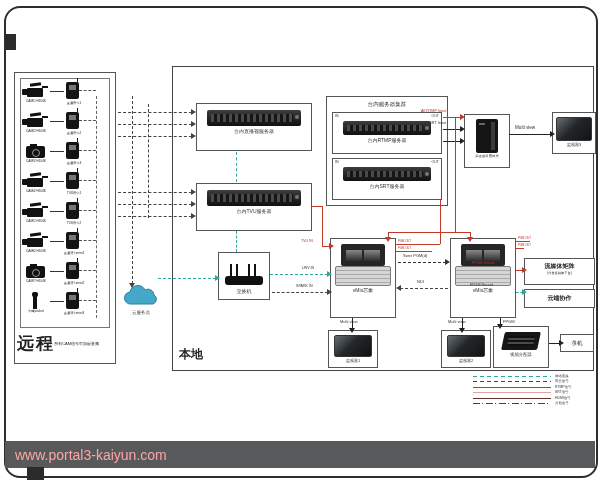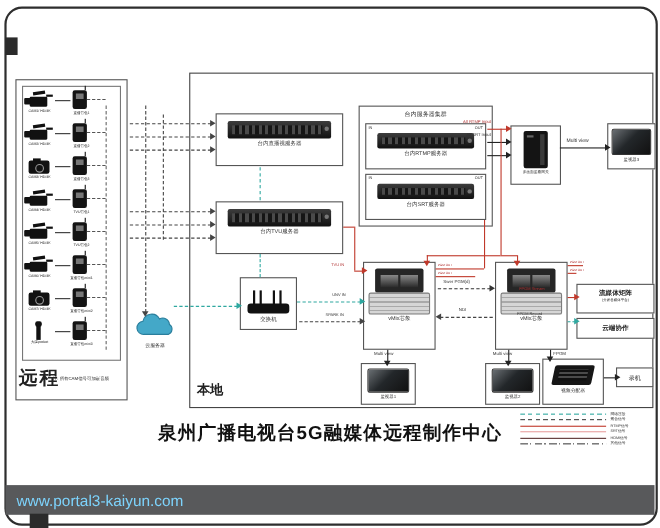--- a/index.html
+++ b/index.html
@@ -2,21 +2,21 @@
 <html><head>
 <meta charset="utf-8">
 <style>
   html,body{margin:0;padding:0;background:#fff;}
   #stage{position:relative;width:600px;height:480px;background:#fff;overflow:hidden;
          font-family:"Liberation Sans","DejaVu Sans",sans-serif;color:#222;}
   .abs{position:absolute;}
   .frame{left:4px;top:6px;width:590px;height:468px;border:2px solid #2e2e2e;border-radius:16px;}
   .badge{left:468px;top:8px;width:112px;height:28px;background:#58595b;color:#fff;
          font-size:15px;display:flex;align-items:center;justify-content:center;letter-spacing:1px;}
-  .footerbar{left:5px;top:441px;width:590px;height:27px;background:#58595b;color:#7dd3fc;
+  .footerbar{left:5px;top:441px;width:590px;height:27px;background:#58595b;color:#fca5a5;
          font-size:14px;display:flex;align-items:center;padding-left:10px;box-sizing:border-box;}
   .sq{background:#2b2b2b;}
   .box{border:1px solid #555;background:#fff;box-sizing:border-box;}
   .lbl{font-size:5px;text-align:center;color:#333;line-height:1.15;}
   .tag{position:absolute;white-space:nowrap;color:#333;}
   .red{color:#b03030;}
   .rack{width:94px;height:16px;margin:6px auto 3px;background:linear-gradient(#3d3d3d,#101010);
         border-radius:2px;position:relative;}
   .rack i{position:absolute;left:4px;right:8px;top:4px;bottom:4px;
         background:repeating-linear-gradient(90deg,#4a4a4a 0 3px,#151515 3px 6px);}
@@ -349,21 +349,20 @@
       <div style="position: absolute; left: 0px; top: 21.6px; width: 120px; height: 5px;">
         <div style="position: absolute; left: 0px; top: 2px; width: 78px; height: 1px; background: rgb(90, 48, 48);"></div>
         <span style="position: absolute; left: 82px; top: 0px; font-size: 3.4px; white-space: nowrap; color: rgb(51, 51, 51);">HDMI信号</span>
       </div>
       <div style="position: absolute; left: 0px; top: 27px; width: 120px; height: 5px;">
         <div style="position: absolute; left: 0px; top: 2px; width: 78px; height: 1px; background: repeating-linear-gradient(90deg, rgb(68, 68, 68) 0px, rgb(68, 68, 68) 7px, transparent 7px, transparent 9px, rgb(68, 68, 68) 9px, rgb(68, 68, 68) 10px, transparent 10px, transparent 13px);"></div>
         <span style="position: absolute; left: 82px; top: 0px; font-size: 3.4px; white-space: nowrap; color: rgb(51, 51, 51);">其他信号</span>
       </div>
     </div>
 
-  <div class="abs" style="left:0;top:382px;width:600px;text-align:center;font-size:17px;font-weight:bold;letter-spacing:1px;color:#111;">泉州广播电视台5G融媒体远程制作中心</div>
 
   <div class="abs footerbar">
     <span>www.portal3-kaiyun.com</span>
   </div>
   <div class="abs sq" style="left:27px;top:467px;width:17px;height:13px;"></div>
 <div style="position: absolute; left: 118px; top: 112px; width: 74px; border-top: 1px dashed rgb(68, 68, 68);"></div>
     <div style="position: absolute; width: 0px; height: 0px; left: 191px; top: 109px; border-left: 5px solid rgb(68, 68, 68); border-top: 3px solid transparent; border-bottom: 3px solid transparent;"></div>
     <div style="position: absolute; left: 118px; top: 124px; width: 74px; border-top: 1px dashed rgb(68, 68, 68);"></div>
     <div style="position: absolute; width: 0px; height: 0px; left: 191px; top: 121px; border-left: 5px solid rgb(68, 68, 68); border-top: 3px solid transparent; border-bottom: 3px solid transparent;"></div>
     <div style="position: absolute; left: 118px; top: 136px; width: 74px; border-top: 1px dashed rgb(68, 68, 68);"></div>

